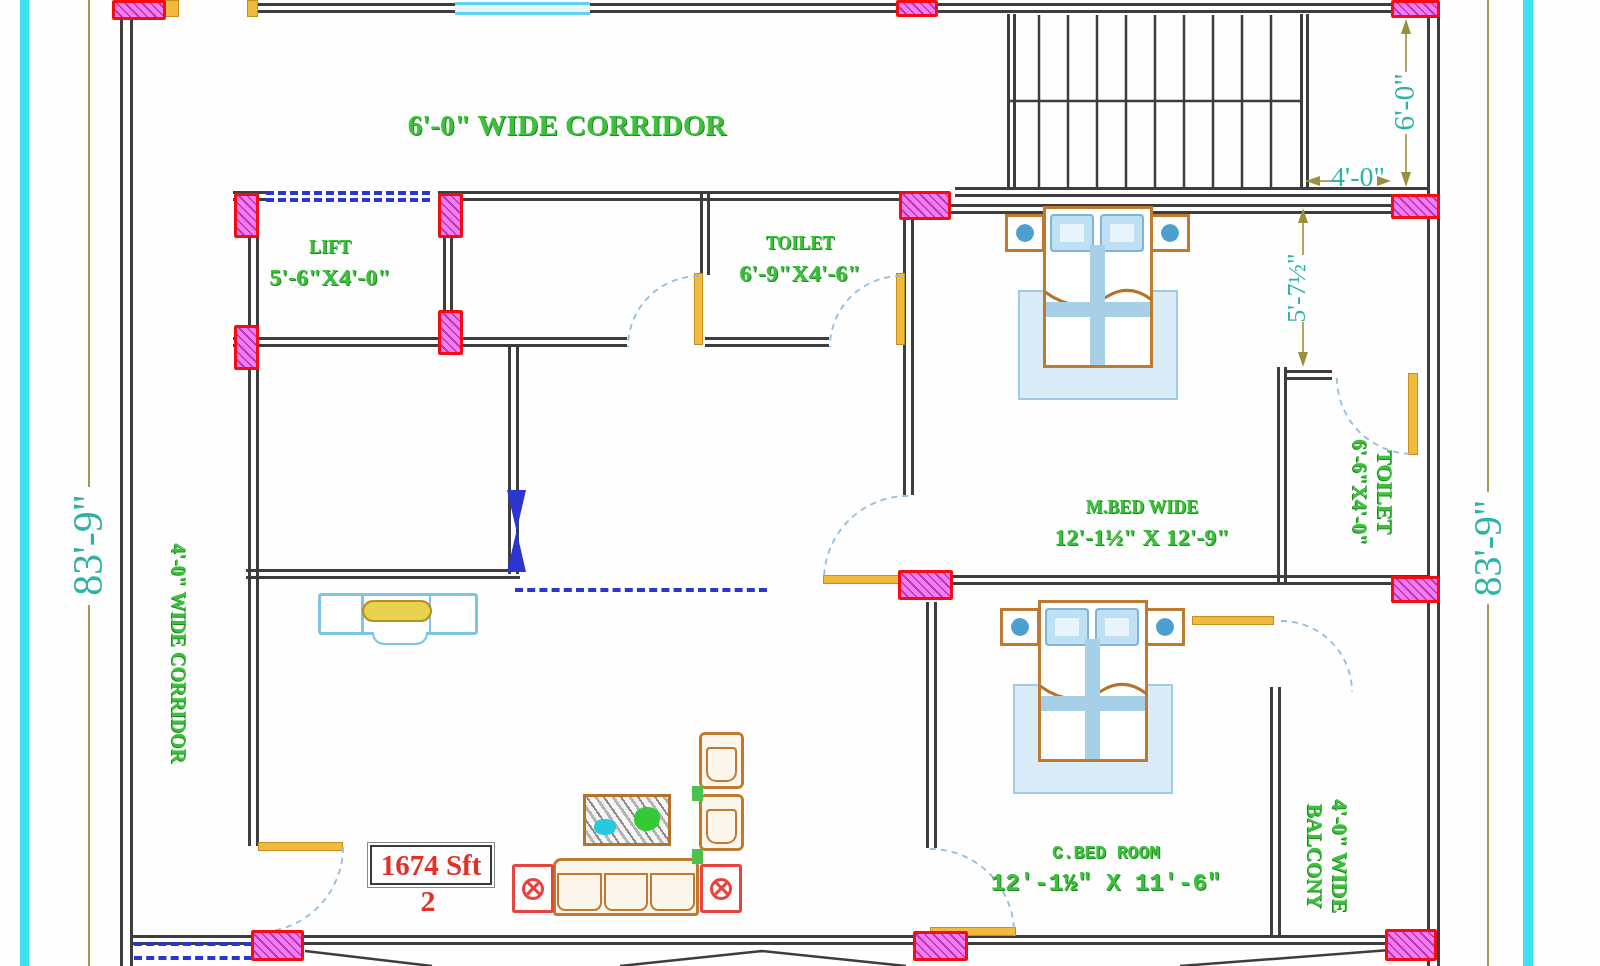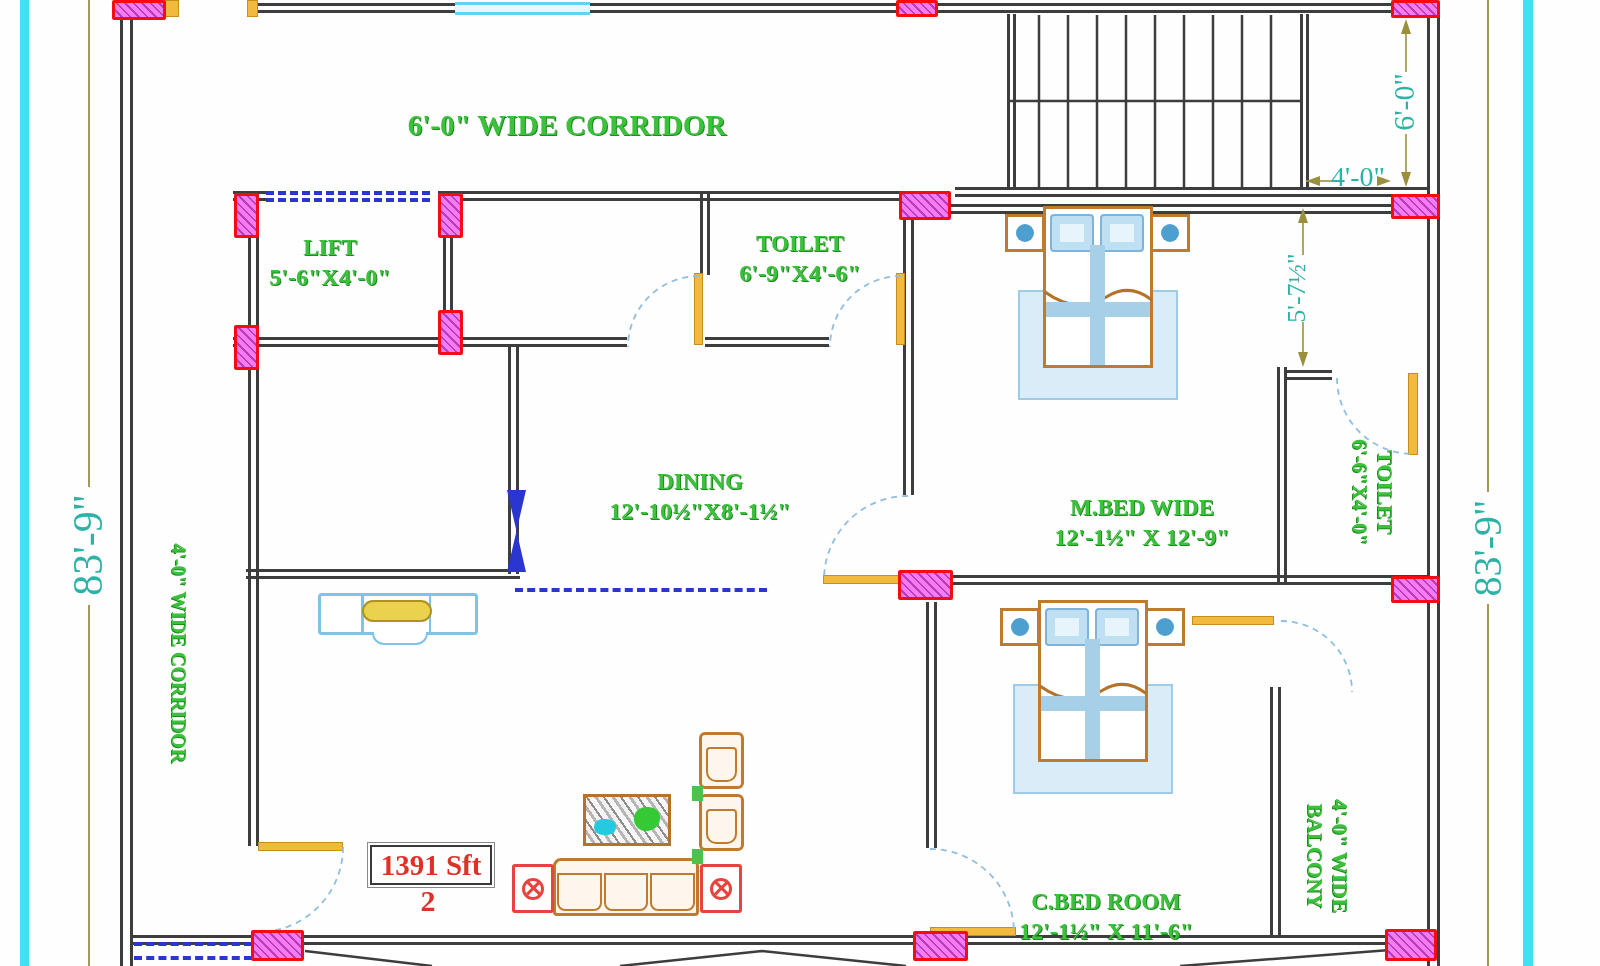--- a/index.html
+++ b/index.html
@@ -18,21 +18,21 @@
   
   .dash2{position:absolute;height:11px;box-sizing:border-box;z-index:4;
          border-top:4px dashed #2b35cf;border-bottom:4px dashed #2b35cf;}
   .dash1{position:absolute;height:4px;box-sizing:border-box;z-index:4;border-top:4px dashed #2b35cf;}
   
   .cyan{position:absolute;top:0;height:966px;background:#3fe2f2;z-index:1;}
   .dimline{position:absolute;width:1.5px;background:#a39a52;z-index:1;}
   
   .rlabel{position:absolute;transform:translateX(-50%);text-align:center;z-index:8;
           color:#3cc13c;font-weight:bold;text-shadow:1px 1px 0 #1f8a1f;white-space:nowrap;}
-  .rlabel .nm{display:block;font-size:23px;line-height:31px;}
+  .rlabel .nm{display:block;font-size:18px;line-height:31px;}
   .rlabel .sz{display:block;font-size:24px;line-height:29px;}
   .vlabel{position:absolute;transform:translate(-50%,-50%) rotate(90deg);text-align:center;z-index:8;
           color:#3cc13c;font-weight:bold;text-shadow:1px 1px 0 #1f8a1f;white-space:nowrap;}
   .vlabel .nm{display:block;font-size:22px;line-height:26px;}
   .vlabel .sz{display:block;font-size:21px;line-height:25px;}
   .dimtxt{position:absolute;color:#2db3a6;z-index:8;white-space:nowrap;font-weight:normal;}
   .rot-ccw{transform:translate(-50%,-50%) rotate(-90deg);}
   .ctr{transform:translate(-50%,-50%);}
   
   #area-box{position:absolute;left:370px;top:845px;width:118px;height:36px;border:2.5px solid #3a3a3a;
@@ -272,29 +272,25 @@
     </div>
 
   <div class="rlabel" style="left:330px;top:232px;">
     <span class="nm">LIFT</span>
     <span class="sz">5'-6"X4'-0"</span>
     </div>
   <div class="rlabel" style="left:800px;top:228px;">
     <span class="nm">TOILET</span>
     <span class="sz">6'-9"X4'-6"</span>
     </div>
-  <div class="rlabel" style="left:700px;top:466px;">
-    <span class="nm">DINING</span>
-    <span class="sz">12'-10½"X8'-1½"</span>
-    </div>
   <div class="rlabel" style="left:1142px;top:492px;">
     <span class="nm">M.BED WIDE</span>
     <span class="sz">12'-1½" X 12'-9"</span>
     </div>
-  <div class="rlabel" style="left:1106px;top:886px;">
+  <div class="rlabel" style="left:1106px;top:838px;font-family:Liberation Mono, monospace;">
     <span class="nm">C.BED ROOM</span>
     <span class="sz">12'-1½" X 11'-6"</span>
     </div>
 
   <div class="vlabel" style="left:1372px;top:492px;">
     <span class="nm">TOILET</span>
     <span class="sz">6'-6"X4'-0"</span>
     </div>
   <div class="vlabel" style="left:1327px;top:856px;">
     <span class="nm">4'-0" WIDE</span>
@@ -305,17 +301,17 @@
     </div>
 
   <div class="dimtxt rot-ccw" style="left:88px;top:545px;font-size:42px;">83'-9"</div>
   <div class="dimtxt rot-ccw" style="left:1487px;top:548px;font-size:40px;">83'-9"</div>
   <div class="dimtxt rot-ccw" style="left:-16px;top:585px;font-size:42px;">70'-0"</div>
   <div class="dimtxt rot-ccw" style="left:1404px;top:102px;font-size:30px;">6'-0"</div>
   <div class="dimtxt ctr" style="left:1358px;top:177px;font-size:28px;">4'-0"</div>
   <div class="dimtxt rot-ccw" style="left:1297px;top:288px;font-size:26px;">5'-7½"</div>
 
   <div id="area-box">
-    <span>1391 Sft</span>
+    <span>1674 Sft</span>
     </div>
   <div id="floor-num">2</div>
 
 </div>
 
 </body></html>

